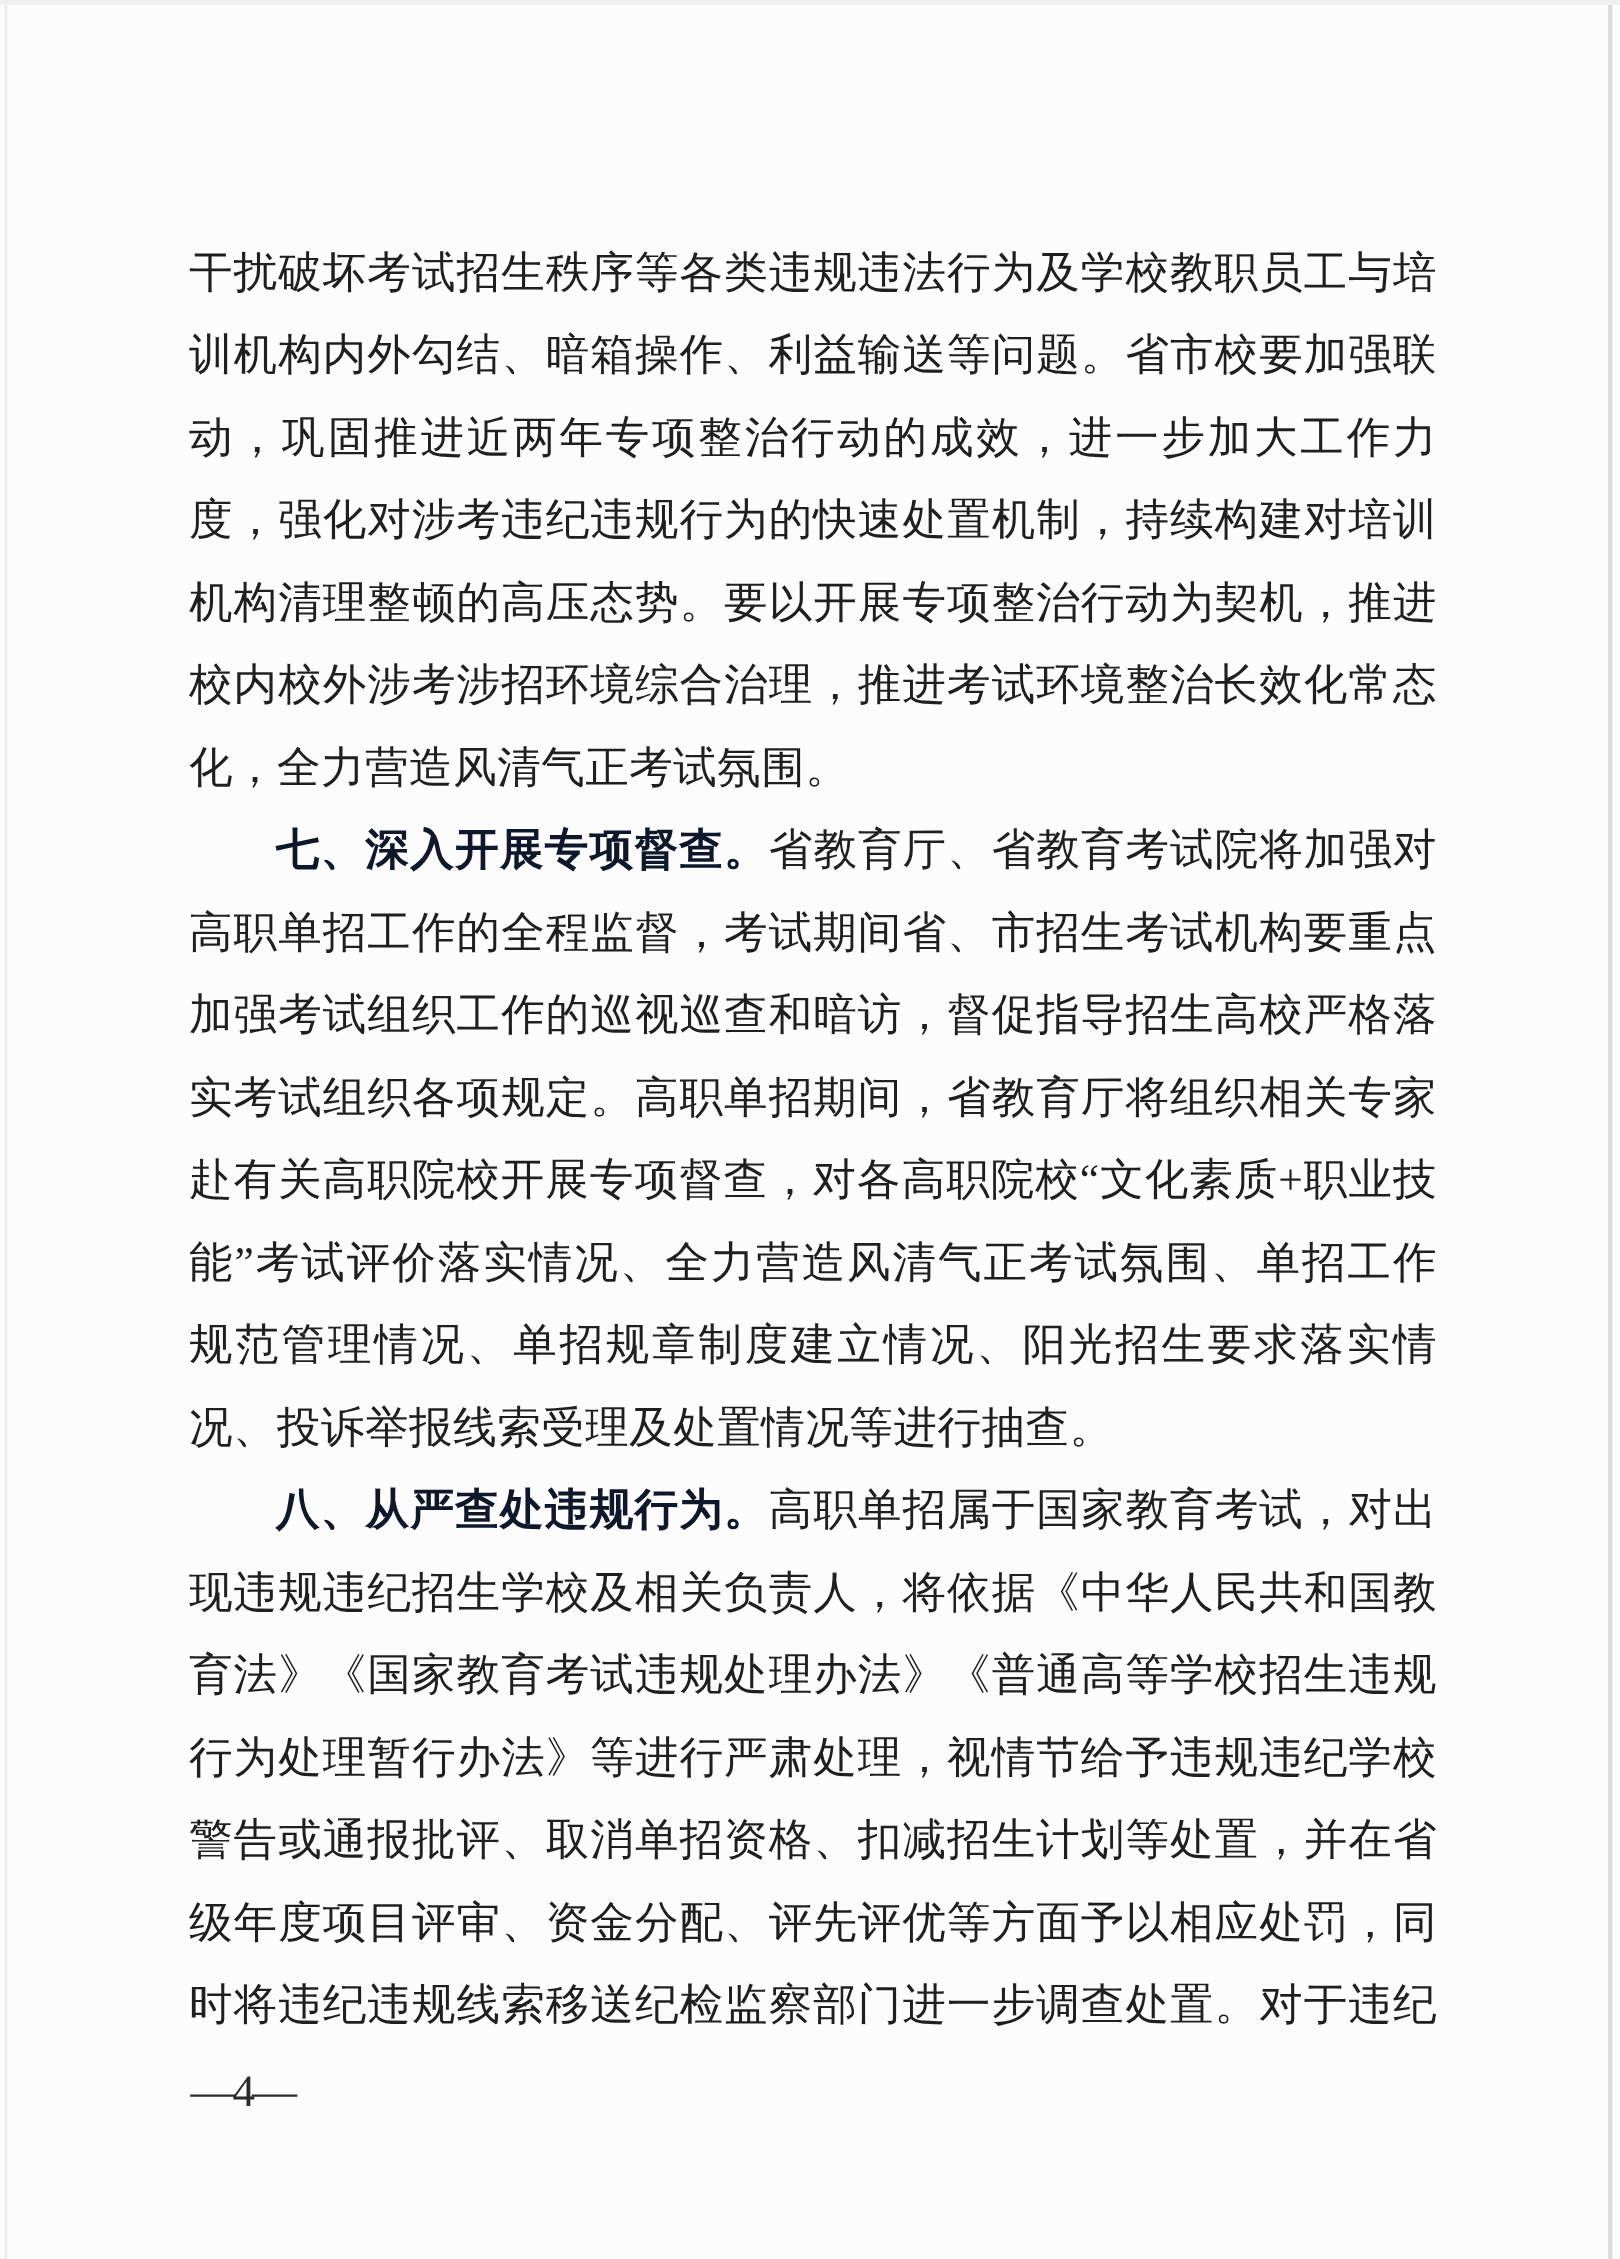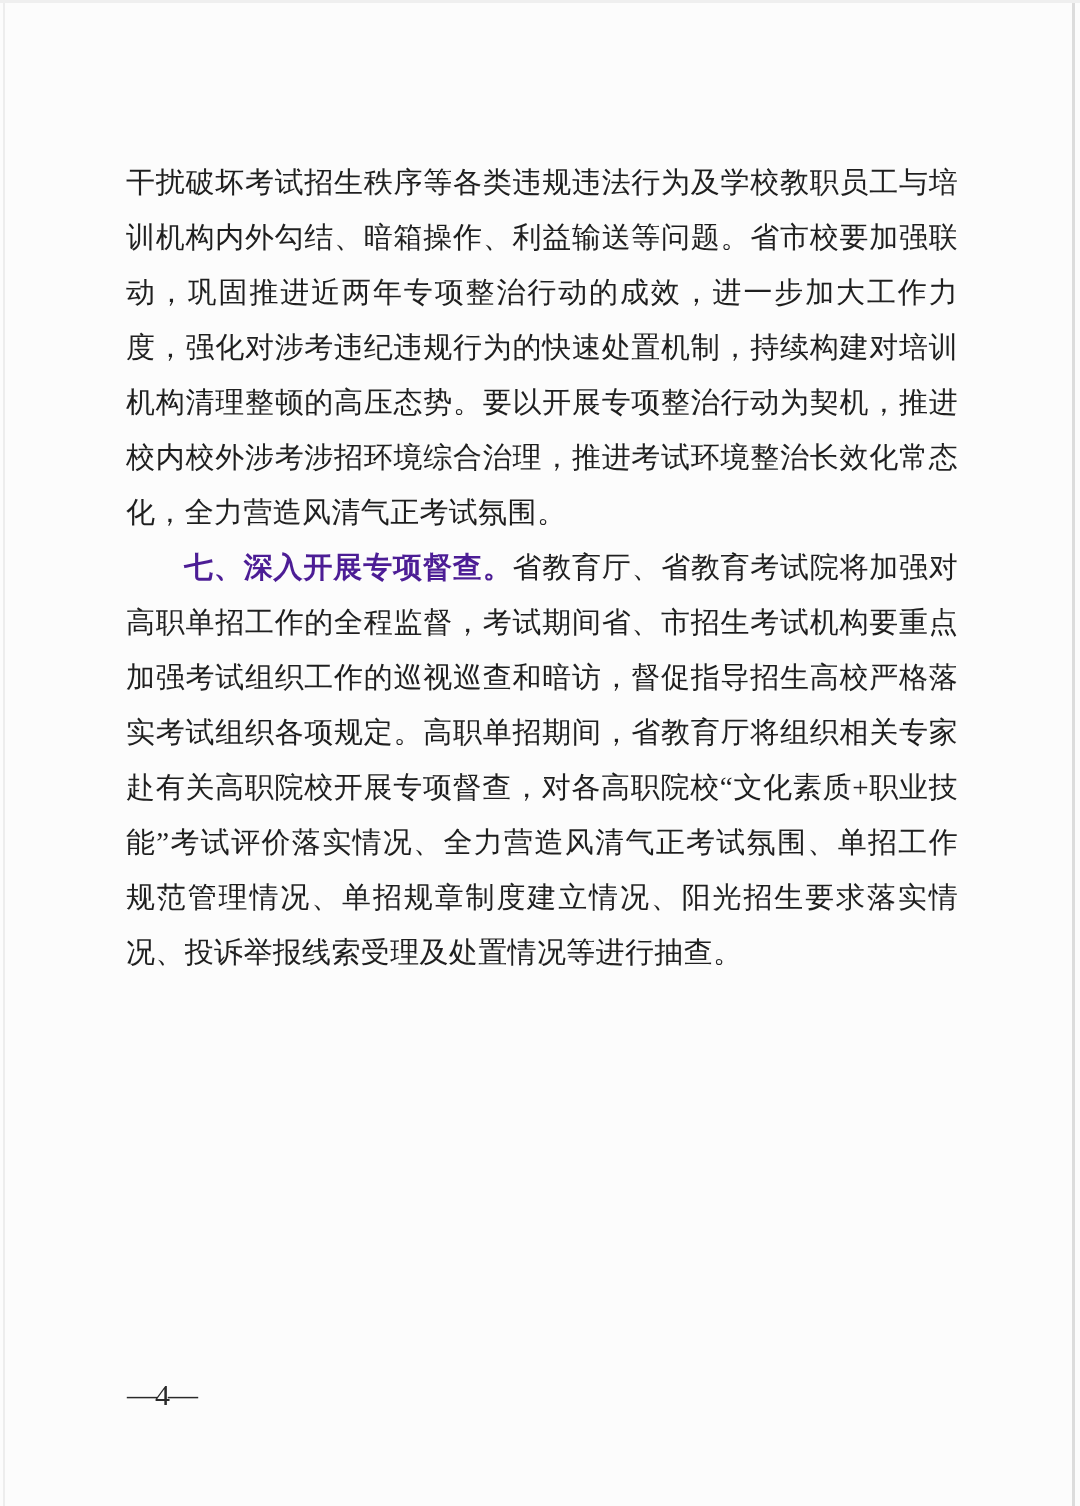--- a/index.html
+++ b/index.html
@@ -46,21 +46,21 @@
   }
   .para.indent {
     text-indent: 2em;
   }
   
   .para.clipped {
     text-align-last: justify;
   }
   .lead {
     font-weight: bold;
-    color: #4c1d95;
+    color: #0f172a;
     font-family: "Liberation Sans", sans-serif;
     letter-spacing: 0.5px;
     margin-top: 37px;
   }
   .page-number {
     position: absolute;
     left: 127px;
     top: 1370px;
     font-size: 30px;
     line-height: 44px;
@@ -74,16 +74,17 @@
 
 <div class="page">
   <div class="edge-left"></div>
   <div class="edge-right"></div>
 
   <div class="content">
     <p class="para">干扰破坏考试招生秩序等各类违规违法行为及学校教职员工与培训机构内外勾结、暗箱操作、利益输送等问题。省市校要加强联动，巩固推进近两年专项整治行动的成效，进一步加大工作力度，强化对涉考违纪违规行为的快速处置机制，持续构建对培训机构清理整顿的高压态势。要以开展专项整治行动为契机，推进校内校外涉考涉招环境综合治理，推进考试环境整治长效化常态化，全力营造风清气正考试氛围。</p>
 
     <p class="para indent"><span class="lead">七、深入开展专项督查。</span><span>省教育厅、省教育考试院将加强对高职单招工作的全程监督，考试期间省、市招生考试机构要重点加强考试组织工作的巡视巡查和暗访，督促指导招生高校严格落实考试组织各项规定。高职单招期间，省教育厅将组织相关专家赴有关高职院校开展专项督查，对各高职院校“文化素质+职业技能”考试评价落实情况、全力营造风清气正考试氛围、单招工作规范管理情况、单招规章制度建立情况、阳光招生要求落实情况、投诉举报线索受理及处置情况等进行抽查。</span></p>
 
+    <p class="para indent clipped"><span class="lead">八、从严查处违规行为。</span><span>高职单招属于国家教育考试，对出现违规违纪招生学校及相关负责人，将依据《中华人民共和国教育法》《国家教育考试违规处理办法》《普通高等学校招生违规行为处理暂行办法》等进行严肃处理，视情节给予违规违纪学校警告或通报批评、取消单招资格、扣减招生计划等处置，并在省级年度项目评审、资金分配、评先评优等方面予以相应处罚，同时将违纪违规线索移送纪检监察部门进一步调查处置。对于违纪</span></p>
   </div>
 
   <div class="page-number">—4—</div>
 </div>
 
 </body></html>

